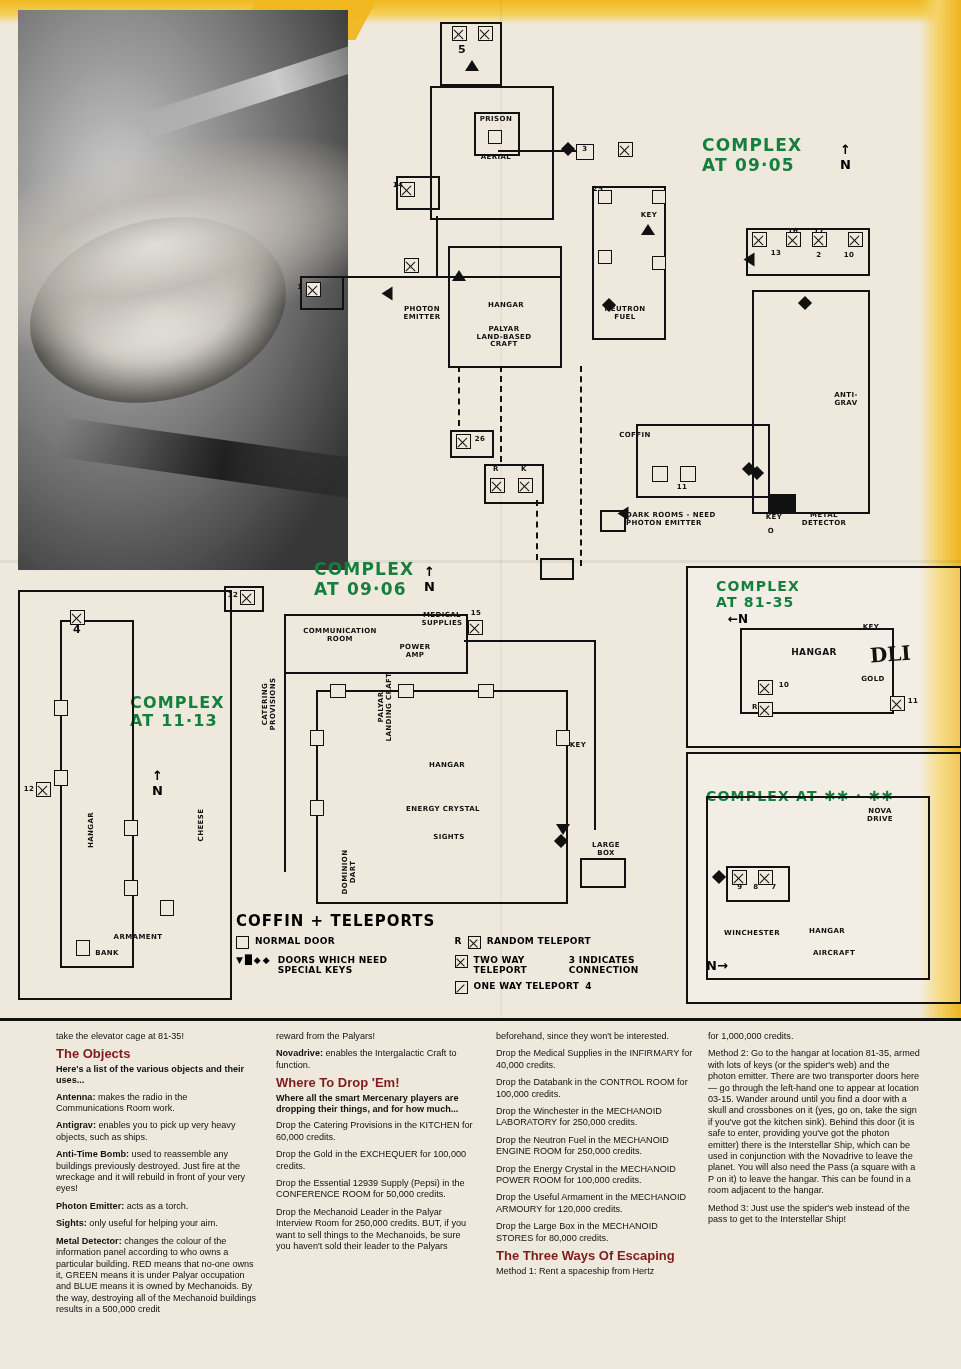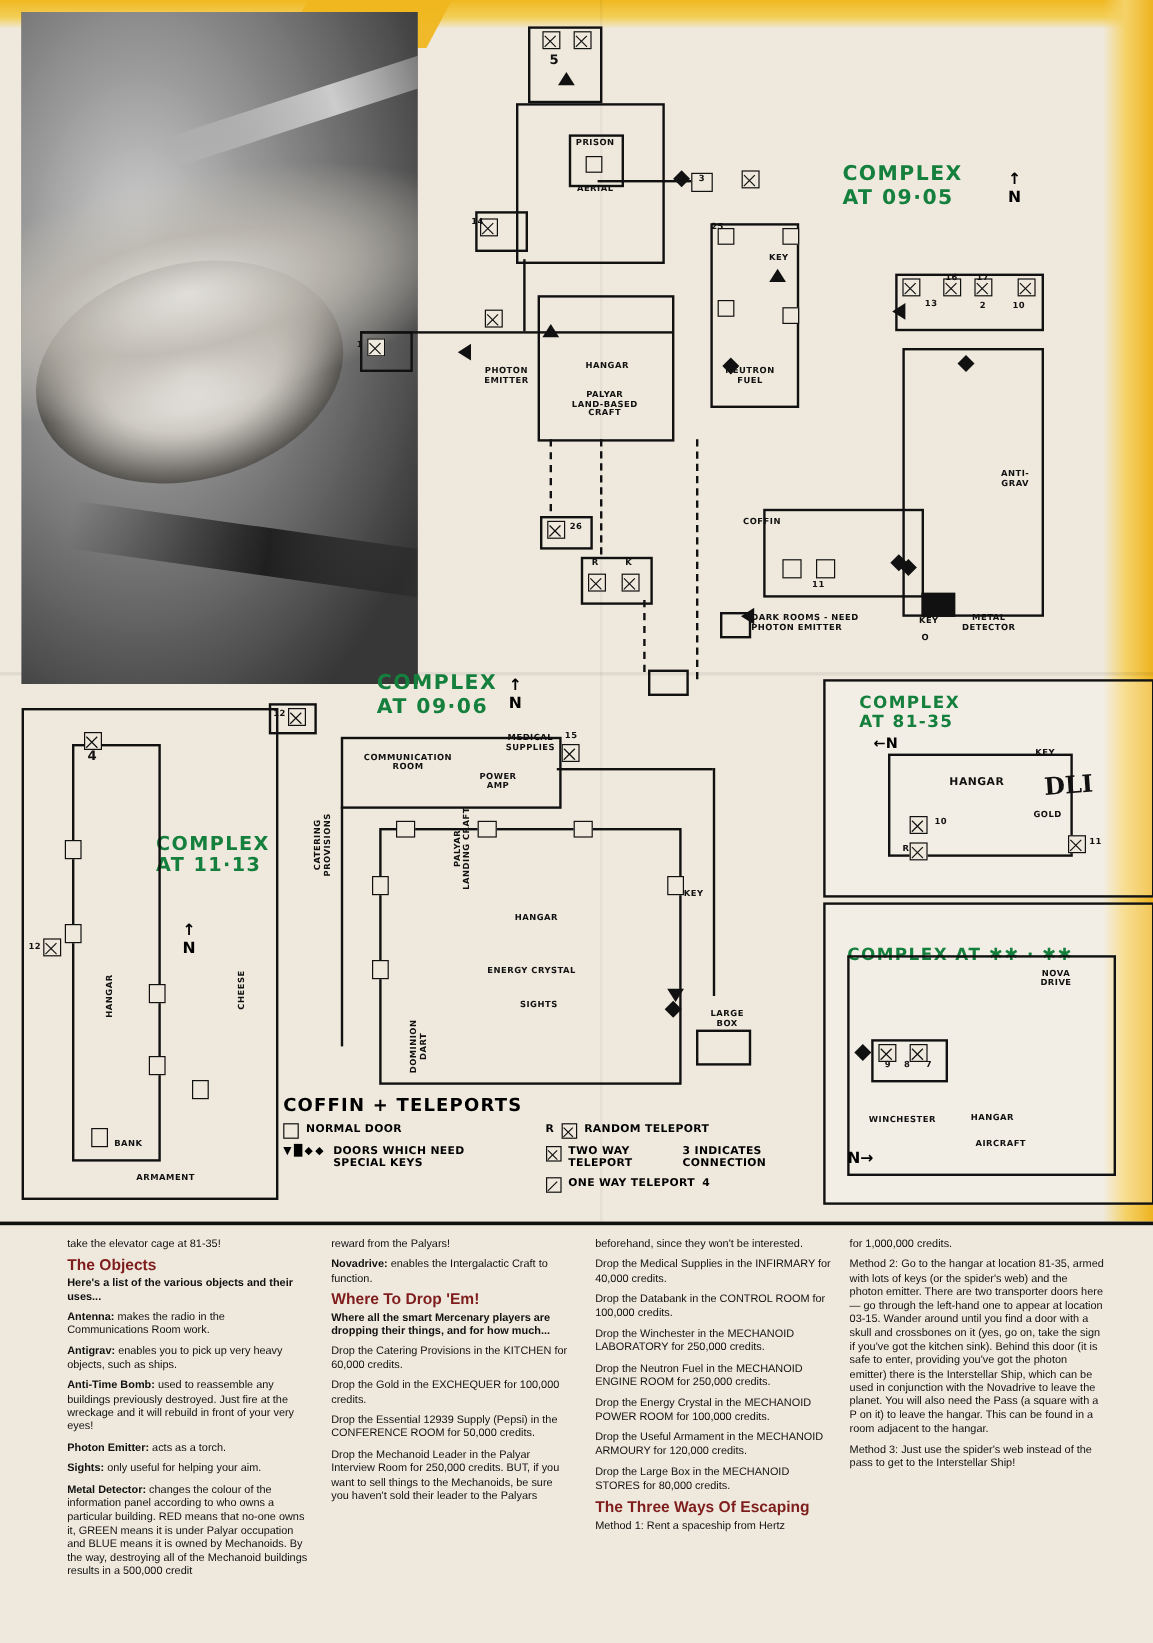--- a/index.html
+++ b/index.html
@@ -348,21 +348,21 @@
   <div class="arrowN" style="left:152px;top:768px;">↑<br><span>N</span></div>
 
   <div class="rm" style="left:18px;top:590px;width:210px;height:406px;"></div>
   <div class="rm" style="left:60px;top:620px;width:70px;height:344px;"></div>
   <div class="tinylabel" style="left:70px;top:624px;width:14px;font-size:11px;">4</div>
   <div class="tp" style="left:70px;top:610px;width:13px;height:13px;"></div>
   <div class="tinylabel" style="left:22px;top:786px;width:14px;">12</div>
   <div class="tp" style="left:36px;top:782px;width:13px;height:13px;"></div>
   <div class="tinylabel" style="left:88px;top:860px;transform:rotate(-90deg);transform-origin:left top;width:60px;">HANGAR</div>
   <div class="tinylabel" style="left:92px;top:950px;width:30px;">BANK</div>
-  <div class="tinylabel" style="left:98px;top:978px;width:80px;">ARMAMENT</div>
+  <div class="tinylabel" style="left:98px;top:934px;width:80px;">ARMAMENT</div>
   <div class="tinylabel" style="left:198px;top:850px;transform:rotate(-90deg);transform-origin:left top;width:50px;">CHEESE</div>
   <div class="door" style="left:54px;top:700px;width:12px;height:14px;"></div>
   <div class="door" style="left:54px;top:770px;width:12px;height:14px;"></div>
   <div class="door" style="left:124px;top:820px;width:12px;height:14px;"></div>
   <div class="door" style="left:124px;top:880px;width:12px;height:14px;"></div>
   <div class="door" style="left:76px;top:940px;width:12px;height:14px;"></div>
   <div class="door" style="left:160px;top:900px;width:12px;height:14px;"></div>
 
   <div class="mapbox" style="left:686px;top:566px;width:272px;height:178px;"></div>
   <div class="maplabel" style="left:716px;top:578px;font-size:14px;">COMPLEX

